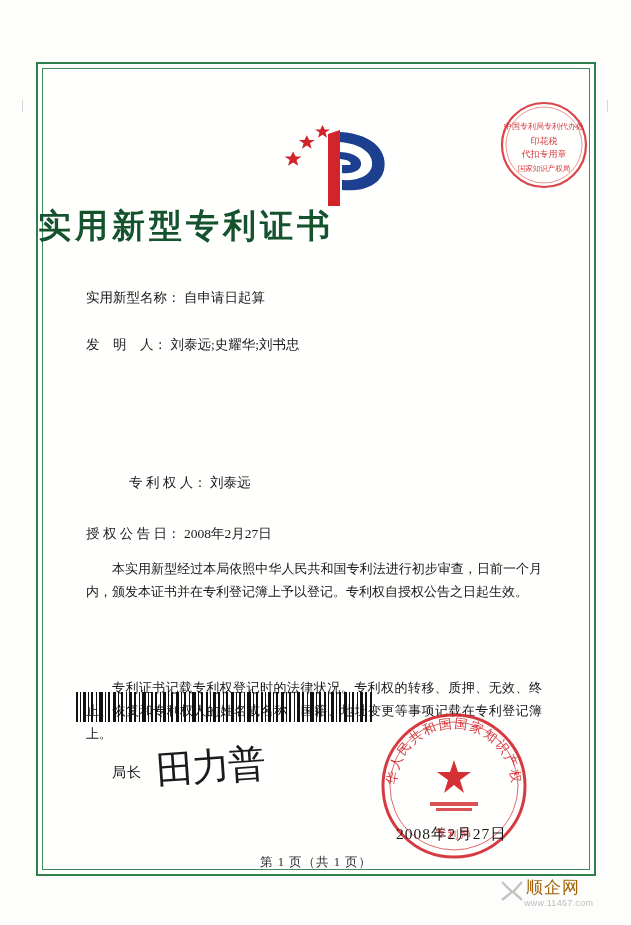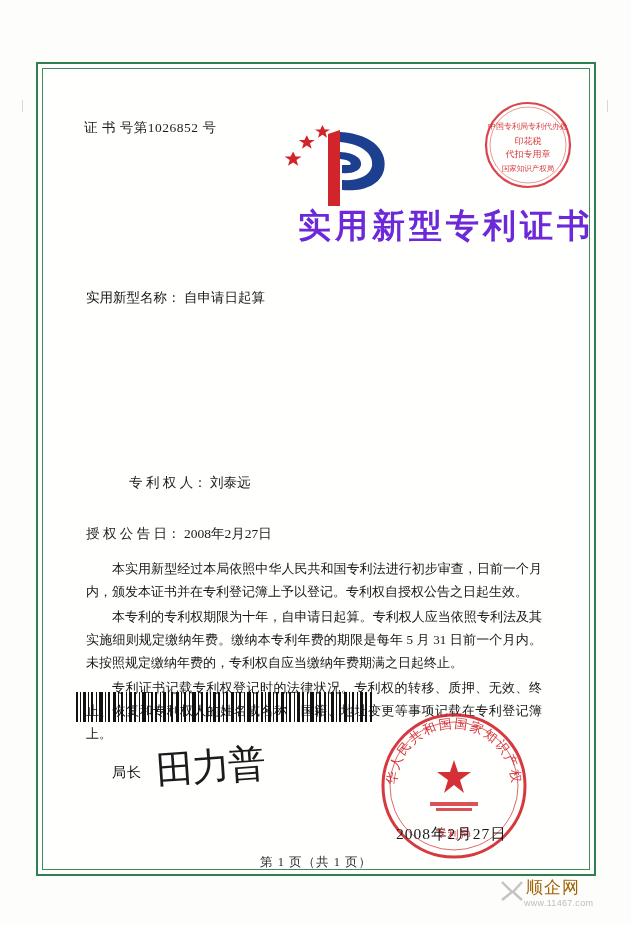--- a/index.html
+++ b/index.html
@@ -55,38 +55,38 @@
     position: absolute;
     left: 246px;
     top: 58px;
     width: 110px;
     height: 90px;
   }
 
   
   #stamp-top {
     position: absolute;
-    left: 444px;
+    left: 460px;
     top: 35px;
     width: 92px;
     height: 92px;
     text-align: center;
   }
 
   
   #cert-title {
     position: absolute;
     left: 0;
     right: 0;
     top: 140px;
-    text-align: right;
+    text-align: left;
     font-family: "DejaVu Serif", serif;
     font-size: 33px;
     font-weight: bold;
-    color: #6d28d9;
+    color: #14532d;
     letter-spacing: 4px;
   }
 
   
   .field {
     position: absolute;
     left: 48px;
     font-size: 13.5px;
     color: #1a1a1a;
     white-space: nowrap;
@@ -211,21 +211,20 @@
 </head>
 <body>
 
 <div id="page">
 
   <div class="corner-tick" style="left:22px;top:100px;width:1px;height:12px;"></div>
   <div class="corner-tick" style="left:607px;top:100px;width:1px;height:12px;"></div>
 
   <div id="cert-frame">
 
-    <div class="cert-no">证 书 号第1026852 号</div>
 
     <div id="logo">
       <svg width="110" height="90" viewBox="0 0 110 90" xmlns="http://www.w3.org/2000/svg">
         <g fill="#d2252b">
           <polygon points="6,44 9,50 16,50 10,54 12,61 6,57 0,61 2,54 -4,50 3,50" transform="translate(4,-8) scale(0.85)"></polygon>
           <polygon points="6,44 9,50 16,50 10,54 12,61 6,57 0,61 2,54 -4,50 3,50" transform="translate(18,-22) scale(0.8)"></polygon>
           <polygon points="6,44 9,50 16,50 10,54 12,61 6,57 0,61 2,54 -4,50 3,50" transform="translate(34,-30) scale(0.75)"></polygon>
         </g>
 
         <path d="M44 12 L56 8 L56 84 L44 84 Z" fill="#d2252b"></path>
@@ -246,35 +245,38 @@
       </svg>
     </div>
 
     <div id="cert-title">实用新型专利证书</div>
 
     <div class="field" style="top:225px;">
       <span class="val">实用新型名称：</span>
       <span class="val">自申请日起算</span>
     </div>
 
+    <div class="field" style="top:272px;">
+      <span class="val">发　明　人：</span>
+      <span class="val">刘泰远;史耀华;刘书忠</span>
+    </div>
 
 
 
     <div class="field" style="top:410px;margin-left:43px;">
       <span class="val">专 利 权 人：</span>
       <span class="val">刘泰远</span>
     </div>
 
     <div class="field" style="top:461px;">
       <span class="val">授 权 公 告 日：</span>
       <span class="val">2008年2月27日</span>
     </div>
 
     <div class="para" style="top:493px;">本实用新型经过本局依照中华人民共和国专利法进行初步审查，日前一个月内，颁发本证书并在专利登记簿上予以登记。专利权自授权公告之日起生效。</div>
-    <div class="para" style="top:541px;">本专利的专利权期限为十年，自申请日起算。专利权人应当依照专利法及其实施细则规定缴纳年费。缴纳本专利年费的期限是每年 5 月 31 日前一个月内。未按照规定缴纳年费的，专利权自应当缴纳年费期满之日起终止。</div>
     <div class="para" style="top:612px;">专利证书记载专利权登记时的法律状况。专利权的转移、质押、无效、终止、恢复和专利权人的姓名或名称、国籍、地址变更等事项记载在专利登记簿上。</div>
 
     <div id="barcode">
       <i style="left:0px;width:2px"></i>
         <i style="left:4px;width:1px"></i>
         <i style="left:7px;width:3px"></i>
       <i style="left:12px;width:1px"></i>
         <i style="left:15px;width:2px"></i>
         <i style="left:20px;width:1px"></i>
       <i style="left:23px;width:4px"></i>

